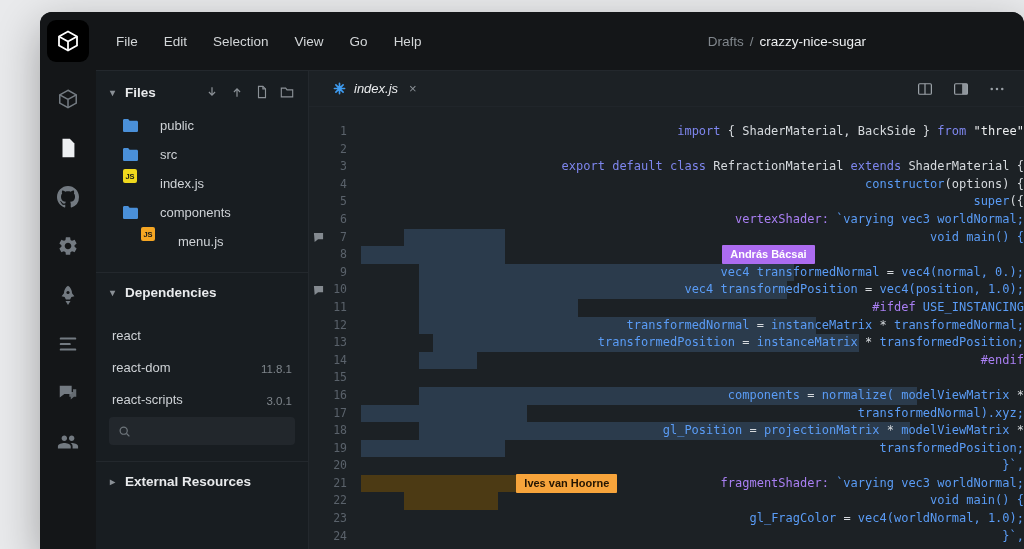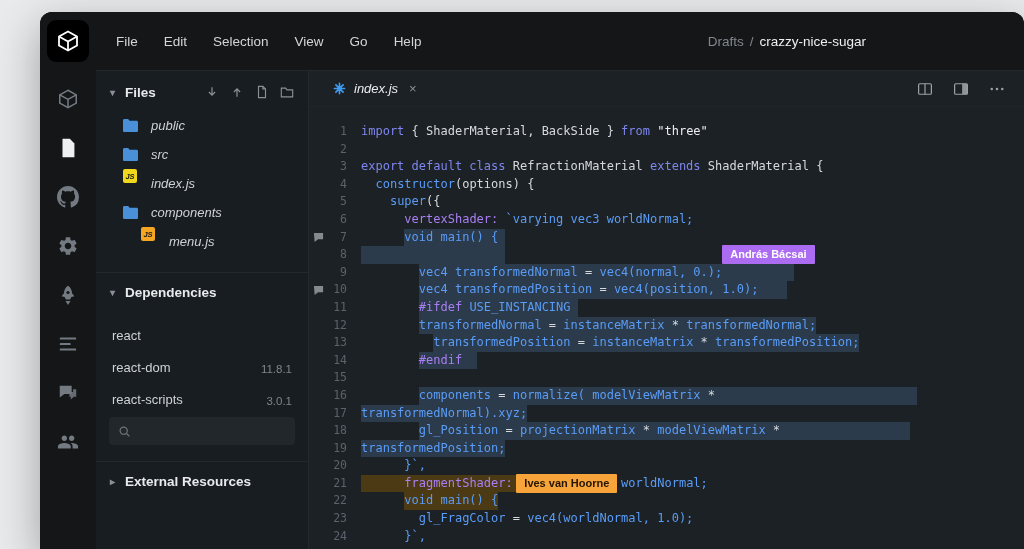--- a/index.html
+++ b/index.html
@@ -27,22 +27,22 @@
   .bc-name{color:#edeff1;}
   .content{flex:1;display:flex;min-height:0;}
   
   .sidebar{width:212px;flex-shrink:0;background:#181d21;border-right:1px solid #23282d;padding-top:2px;overflow:hidden;}
   .section-header{display:flex;align-items:center;height:38px;padding:0 14px;color:#e8eaec;
     font-size:13.5px;font-weight:bold;cursor:pointer;}
   .tri{color:#8a9096;font-size:10px;width:15px;flex-shrink:0;}
   .hdr-tools{margin-left:auto;display:flex;gap:11px;align-items:center;color:#8a9096;}
   .tool{width:14px;height:14px;cursor:pointer;}
   .tool svg{width:14px;height:14px;display:block;}
-  .tree-item{display:flex;align-items:center;height:29px;padding-left:27px;gap:13px;
-    color:#ced2d6;font-size:13px;cursor:pointer;font-style:italic;}
+  .tree-item{display:flex;align-items:center;height:29px;padding-left:27px;gap:22px;
+    color:#ced2d6;font-size:13px;cursor:pointer;}
   .tree-item .ficon{width:15px;height:29px;display:flex;}
   .js-badge{width:14px;height:14px;border-radius:2px;font-size:7.5px;font-weight:bold;
     color:#15181a;display:flex;align-items:center;justify-content:center;}
   #file-tree{margin-bottom:16px;}
   .divider{height:1px;background:#23282d;}
   .dep-item{display:flex;align-items:flex-end;height:32px;padding:0 16px;color:#ced2d6;font-size:13px;cursor:pointer;}
   .dep-ver{margin-left:auto;color:#7e858b;font-size:11.5px;}
   .dep-input-wrap{margin:10px 13px 16px;height:28px;background:#22272c;border-radius:4px;
     display:flex;align-items:center;gap:7px;padding:0 9px;}
   .dep-input-wrap svg{flex-shrink:0;}
@@ -58,21 +58,21 @@
   .tab-label{font-style:italic;font-size:13px;color:#e9ebed;}
   .tab-close{color:#8a9096;font-size:13px;margin-left:3px;cursor:pointer;}
   .tab-actions{margin-left:auto;display:flex;gap:18px;align-items:center;padding-right:18px;color:#9aa1a7;}
   .tab-actions .act{width:18px;height:18px;cursor:pointer;}
   .tab-actions svg{width:18px;height:18px;display:block;}
   .code-area{flex:1;position:relative;overflow:hidden;padding-top:16px;
     font-family:"DejaVu Sans Mono","Liberation Mono",monospace;font-size:12px;}
   .line{display:flex;height:17.6px;line-height:17.6px;}
   .marker{width:14px;margin-left:4px;display:flex;align-items:center;flex-shrink:0;}
   .num{width:20px;flex-shrink:0;text-align:right;color:#5a626b;font-size:11.5px;}
-  .code{margin-left:14px;flex:1;position:relative;white-space:pre;}
+  .code{margin-left:14px;flex:1;position:relative;white-space:pre;text-align:right;}
   .hl{position:absolute;top:0;height:17.6px;z-index:0;}
   .hl-sel{background:#2b3b4c;}
   .hl-warm{background:#4c3a14;}
   .seg{position:relative;z-index:1;}
   .c-k{color:#7e86ee;}
   .c-b{color:#5a9cf6;}
   .c-v{color:#a97ff3;}
   .c-w{color:#d6dade;}
   .c-s{color:#eceef0;}
   #cursor-overlay{position:absolute;left:52px;top:16px;right:0;bottom:0;pointer-events:none;z-index:6;}

